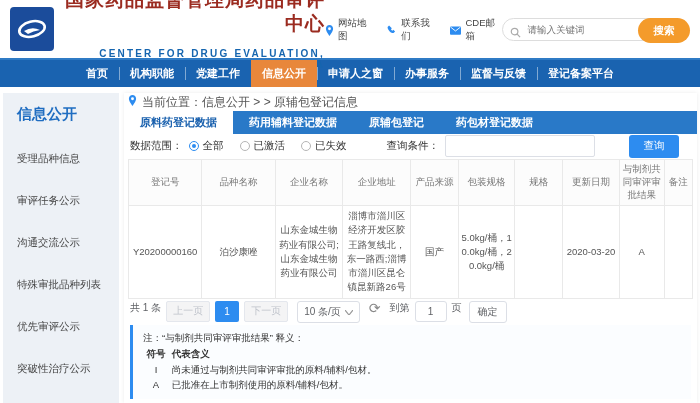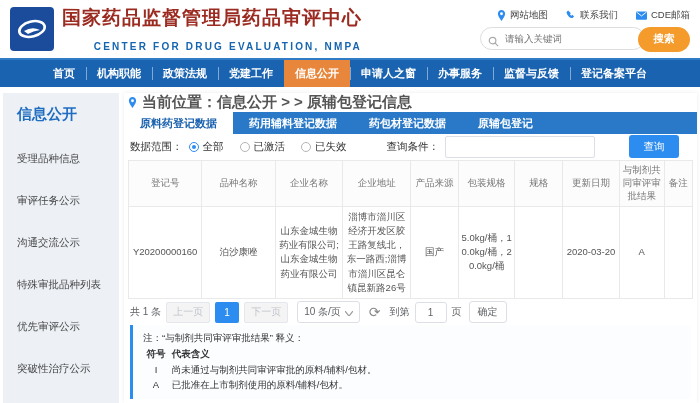--- a/index.html
+++ b/index.html
@@ -9,21 +9,21 @@
 
   
   .topbar { height:60px; display:flex; justify-content:space-between; align-items:center;
             padding:0 10px 0 10px; border-bottom:2px solid #2f7bc5; background:#fff; }
   .brand { display:flex; align-items:center; gap:8px;text-align:right; }
   .logo { width:44px; height:44px; background:#1b4c9b; border-radius:4px; display:flex;
           align-items:center; justify-content:center; flex:0 0 auto; }
   .brand-text .title { font-size:19px; font-weight:bold; color:var(--title-red); letter-spacing:1px; line-height:1.25; }
   .brand-text .subtitle { font-size:10px; font-weight:bold; color:var(--subtitle-blue); letter-spacing:2.2px; margin-top:12px; }
 
-  .top-right { display:flex; flex-direction:column; align-items:flex-end; gap:5px; padding-top:2px; }
+  .top-right { display:flex; flex-direction:row; align-items:flex-end; gap:5px; padding-top:2px; }
   .quick-links { display:flex; gap:18px; }
   .quick-link { display:flex; align-items:center; gap:4px; font-size:9.5px; color:#444; cursor:pointer; text-decoration:none; }
   .quick-link svg { display:block; }
   .searchbar { position:relative; width:210px; height:25px; }
   .searchbar input { width:165px; height:23px; border:1px solid #ddd; border-radius:12px;
                      padding:0 8px 0 24px; font-size:9.5px; color:#666; outline:none; background:#fff; }
   .searchbar .mag { position:absolute; left:8px; top:6px; }
   .searchbar button { position:absolute; right:0; top:0; width:52px; height:25px; border:none;
                       background:var(--search-btn); color:#fff; font-size:10.5px; font-weight:bold;
                       border-radius:13px; cursor:pointer; }
@@ -39,22 +39,22 @@
   .nav-item.active::before { border-left-color:transparent; }
 
   
   .bodywrap { display:flex; height:316px; gap:5px; padding:6px 3px 0 3px; background:#fff; }
   .sidebar { width:116px; background:var(--sidebar-bg); padding:12px 0 0 14px; flex:0 0 auto; }
   .sidebar-title { font-size:15px; font-weight:bold; color:var(--sidebar-title); margin-bottom:12px; }
   .side-item { font-size:10.5px; color:#454545; margin-bottom:17px; cursor:pointer;margin-top:28px; }
 
   .content { flex:1; display:flex; flex-direction:column; min-width:0;
              box-shadow:0 0 4px rgba(0,0,0,0.08); background:#fff; padding-bottom:4px; }
-  .breadcrumb { height:24px; display:flex; align-items:center; gap:5px; font-size:15px; color:#555;
-                padding-left:4px;font-weight:bold; }
+  .breadcrumb { height:24px; display:flex; align-items:center; gap:5px; font-size:12px; color:#555;
+                padding-left:4px; }
 
   .tabs { height:30px; background:var(--tabbar-blue); display:flex; align-items:stretch; }
   .tab { display:flex; align-items:center; padding:0 16px; font-size:11px; font-weight:bold;
          color:#fff; cursor:pointer; }
   .tab.active { background:#fff; color:#1a61ae; }
 
   .filterbar { height:34px; display:flex; align-items:center; font-size:10.5px; color:#333;
                padding:0 6px; gap:6px; }
   .radio { display:flex; align-items:center; gap:4px; margin-right:10px; cursor:pointer;text-align:right; }
   .rdot { width:10px; height:10px; border:1px solid #b5b5b5; border-radius:50%; background:#fff;
@@ -67,21 +67,21 @@
           padding:0 6px; font-size:10px; outline:none; }
   .filterbar .qbtn { margin-left:28px; width:50px; height:23px; background:var(--accent); color:#fff;
           border:none; border-radius:3px; font-size:10.5px; cursor:pointer; }
 
   table.data { width:calc(100% - 8px); margin:0 4px; border-collapse:collapse; table-layout:fixed; }
   table.data th, table.data td { border:1px solid #e9e9e9; text-align:center; vertical-align:middle;
           font-size:9.5px; padding:3px 2px; word-break:break-all; }
   table.data th { color:#777; font-weight:normal; height:36px; background:#fcfcfc; }
   table.data td { color:#555; height:82px; line-height:1.5; }
 
-  .pagination { height:30px; display:flex; align-items:center; gap:5px; font-size:10px;
+  .pagination { height:30px; display:flex; align-items:flex-start; gap:5px; font-size:10px;
                 color:#606266; padding:0 6px; margin-top:2px; }
   .pg-btn { min-width:44px; height:21px; display:flex; align-items:center; justify-content:center;
             background:#f4f4f5; border:1px solid #e4e7ed; color:#c0c4cc; font-size:10px; border-radius:2px; }
   .pg-num { min-width:24px; height:21px; display:flex; align-items:center; justify-content:center;
             background:var(--accent); color:#fff; font-size:10px; border-radius:2px; cursor:pointer; }
   .pg-size { height:22px; display:flex; align-items:center; gap:4px; border:1px solid #dcdfe6;
              border-radius:3px; padding:0 6px; color:#606266; cursor:pointer; margin-left:4px; background:#fff; }
   .pg-refresh { font-size:14px; color:#888; margin:0 4px; cursor:pointer; line-height:1; }
   .pg-goto-input { width:32px; height:21px; border:1px solid #dcdfe6; border-radius:3px;
                    text-align:center; font-size:10px; color:#606266; outline:none; }
@@ -150,21 +150,20 @@
         </span>
         <input type="text" placeholder="请输入关键词" style="">
         <button>搜索</button>
       </div>
     </div>
   </header>
 
   <nav class="mainnav">
     <a class="nav-item">首页</a>
     <a class="nav-item">机构职能</a>
-    <a class="nav-item">政策法规</a>
     <a class="nav-item">党建工作</a>
     <a class="nav-item active">信息公开</a>
     <a class="nav-item">申请人之窗</a>
     <a class="nav-item">办事服务</a>
     <a class="nav-item">监督与反馈</a>
     <a class="nav-item">登记备案平台</a>
   </nav>
 
   <div class="bodywrap">
 
@@ -189,22 +188,22 @@
           <svg width="9" height="11" viewBox="0 0 10 12">
               <path d="M5 0C2.8 0 1 1.8 1 4c0 2.8 4 8 4 8s4-5.2 4-8C9 1.8 7.2 0 5 0zm0 5.6A1.6 1.6 0 1 1 5 2.4a1.6 1.6 0 0 1 0 3.2z" fill="#2d8cf0"></path>
             </svg>
         </span>
         <span>当前位置：信息公开 &gt; &gt; 原辅包登记信息</span>
       </div>
 
       <div class="tabs">
         <div class="tab active">原料药登记数据</div>
         <div class="tab">药用辅料登记数据</div>
+        <div class="tab">原辅包登记</div>
         <div class="tab">药包材登记数据</div>
-        <div class="tab">原辅包登记</div>
       </div>
 
       <div class="filterbar">
         <span>数据范围：</span>
         <label class="radio">
           <span class="rdot checked"></span>
           <span>全部</span>
         </label>
         <label class="radio">
           <span class="rdot"></span>

